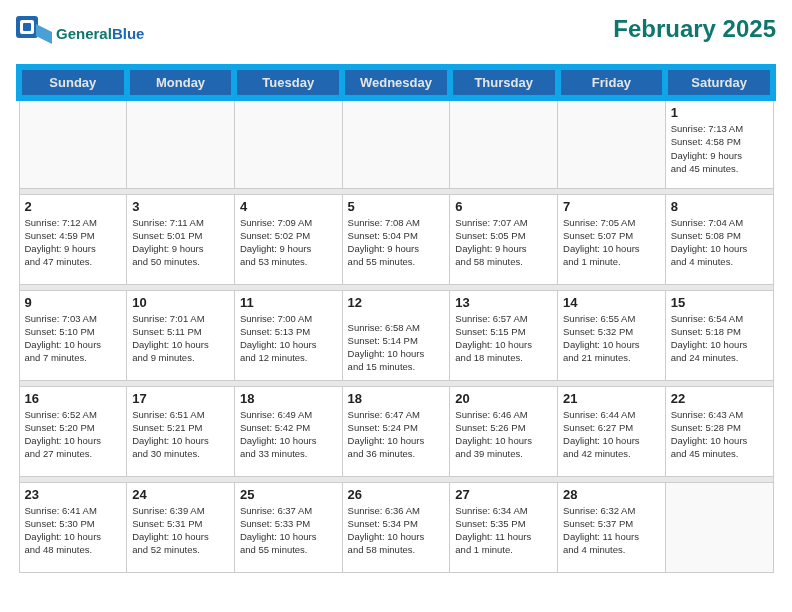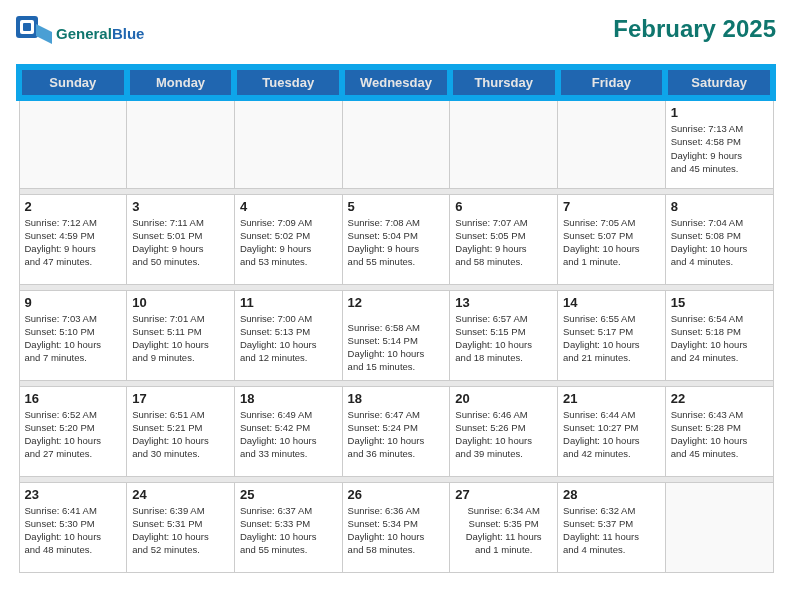--- a/index.html
+++ b/index.html
@@ -235,21 +235,21 @@
         <td>
           <span class="day-number">13</span>
           <div class="day-info" style="white-space: pre-line;">Sunrise: 6:57 AM
 Sunset: 5:15 PM
 Daylight: 10 hours
 and 18 minutes.</div>
         </td>
         <td>
           <span class="day-number">14</span>
           <div class="day-info" style="white-space: pre-line;">Sunrise: 6:55 AM
-Sunset: 5:17 PM
+Sunset: 5:32 PM
 Daylight: 10 hours
 and 21 minutes.</div>
         </td>
         <td>
           <span class="day-number">15</span>
           <div class="day-info" style="white-space: pre-line;">Sunrise: 6:54 AM
 Sunset: 5:18 PM
 Daylight: 10 hours
 and 24 minutes.</div>
         </td>
@@ -295,21 +295,21 @@
         <td>
           <span class="day-number">20</span>
           <div class="day-info" style="white-space: pre-line;">Sunrise: 6:46 AM
 Sunset: 5:26 PM
 Daylight: 10 hours
 and 39 minutes.</div>
         </td>
         <td>
           <span class="day-number">21</span>
           <div class="day-info" style="white-space: pre-line;">Sunrise: 6:44 AM
-Sunset: 10:27 PM
+Sunset: 6:27 PM
 Daylight: 10 hours
 and 42 minutes.</div>
         </td>
         <td>
           <span class="day-number">22</span>
           <div class="day-info" style="white-space: pre-line;">Sunrise: 6:43 AM
 Sunset: 5:28 PM
 Daylight: 10 hours
 and 45 minutes.</div>
         </td>
@@ -347,21 +347,21 @@
         </td>
         <td>
           <span class="day-number">26</span>
           <div class="day-info" style="white-space: pre-line;">Sunrise: 6:36 AM
 Sunset: 5:34 PM
 Daylight: 10 hours
 and 58 minutes.</div>
         </td>
         <td>
           <span class="day-number">27</span>
-          <div class="day-info" style="white-space: pre-line; text-align: center;">Sunrise: 6:34 AM
+          <div class="day-info" style="white-space: pre-line;">Sunrise: 6:34 AM
 Sunset: 5:35 PM
 Daylight: 11 hours
 and 1 minute.</div>
         </td>
         <td>
           <span class="day-number">28</span>
           <div class="day-info" style="white-space: pre-line;">Sunrise: 6:32 AM
 Sunset: 5:37 PM
 Daylight: 11 hours
 and 4 minutes.</div>

